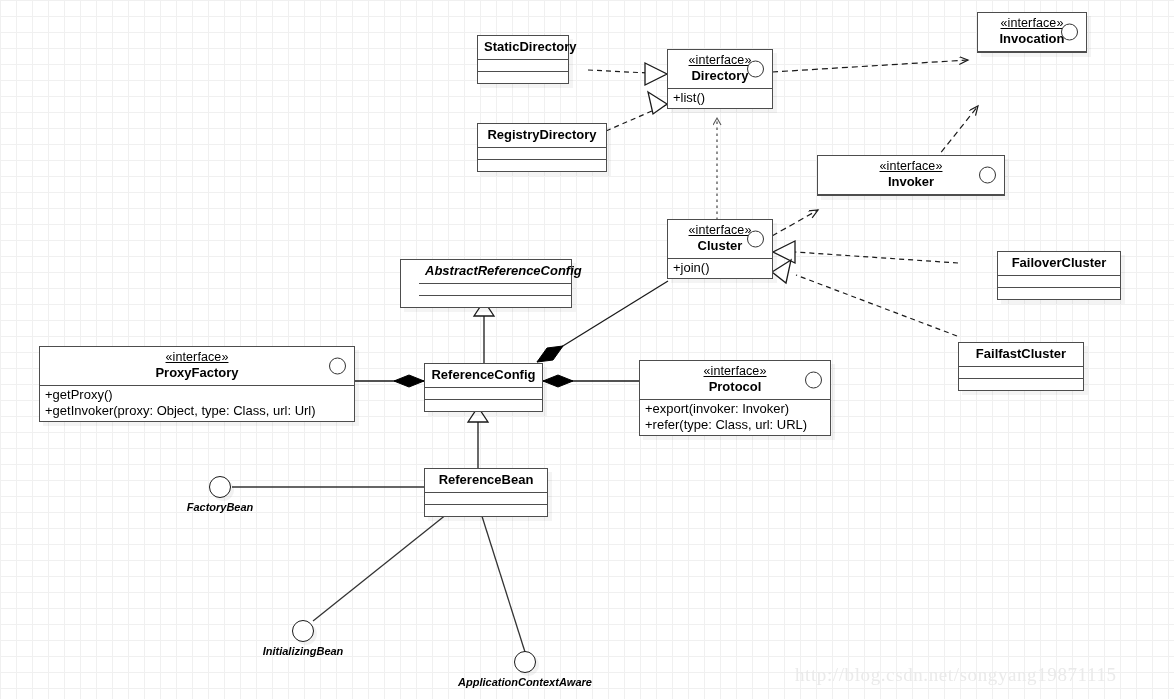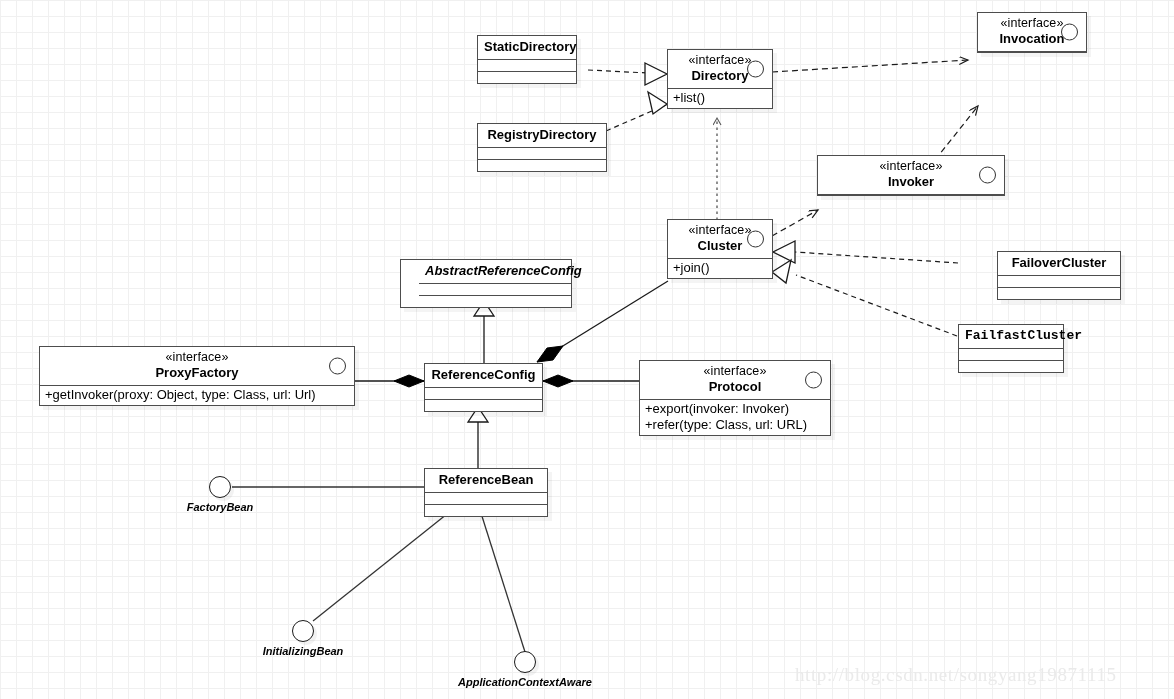--- a/index.html
+++ b/index.html
@@ -39,20 +39,21 @@
     position: relative;
     padding: 3px 6px 4px 6px;
     text-align: center;
     border-bottom: 1.6px solid #4d4d4d;
   }
   .stereo {
     font-size: 12.5px;
     color: #000;
     line-height: 15px;
     letter-spacing: .1px;
+    text-decoration: underline;
   }
   .cname {
     font-size: 13px;
     font-weight: bold;
     color: #000;
     line-height: 16px;
   }
   .cname.abstract { font-style: italic; }
   .iface-circle {
     position: absolute;
@@ -197,21 +198,21 @@
 
     <g>
       <path d="M313,621 L452,510" stroke="#333" stroke-width="1.3" fill="none"></path>
     </g>
 
     <g>
       <path d="M525,652 L480,510" stroke="#333" stroke-width="1.3" fill="none"></path>
     </g>
   </svg>
 
-  <div class="uml-box" style="left:477px; top:35px; width:100px;">
+  <div class="uml-box" style="left:477px; top:35px; width:92px;">
     <div class="uml-head">
       <div class="cname">StaticDirectory</div>
     </div>
     <div class="uml-members empty-rows">
       <div class="empty-row"></div>
       <div class="empty-row"></div>
     </div>
   </div>
 
   <div class="uml-box" style="left:477px; top:123px; width:130px;">
@@ -265,21 +266,21 @@
   <div class="uml-box" style="left:958px; top:251px; width:124px;margin-left:39px;">
     <div class="uml-head">
       <div class="cname">FailoverCluster</div>
     </div>
     <div class="uml-members empty-rows">
       <div class="empty-row"></div>
       <div class="empty-row"></div>
     </div>
   </div>
 
-  <div class="uml-box" style="left:958px; top:324px; width:106px;font-family:Liberation Mono, monospace;">
+  <div class="uml-box" style="left:958px; top:342px; width:126px;">
     <div class="uml-head">
       <div class="cname">FailfastCluster</div>
     </div>
     <div class="uml-members empty-rows">
       <div class="empty-row"></div>
       <div class="empty-row"></div>
     </div>
   </div>
 
   <div class="uml-box" style="left:400px; top:259px; width:172px;padding-left:18px;">
@@ -292,20 +293,21 @@
     </div>
   </div>
 
   <div class="uml-box" style="left:39px; top:346px; width:316px;">
     <div class="uml-head">
       <div class="stereo">«interface»</div>
       <div class="cname">ProxyFactory</div>
       <span class="iface-circle"></span>
     </div>
     <div class="uml-members">
+      <div>+getProxy()</div>
       <div>+getInvoker(proxy: Object, type: Class, url: Url)</div>
     </div>
   </div>
 
   <div class="uml-box" style="left:424px; top:363px; width:119px;">
     <div class="uml-head">
       <div class="cname">ReferenceConfig</div>
     </div>
     <div class="uml-members empty-rows">
       <div class="empty-row"></div>

